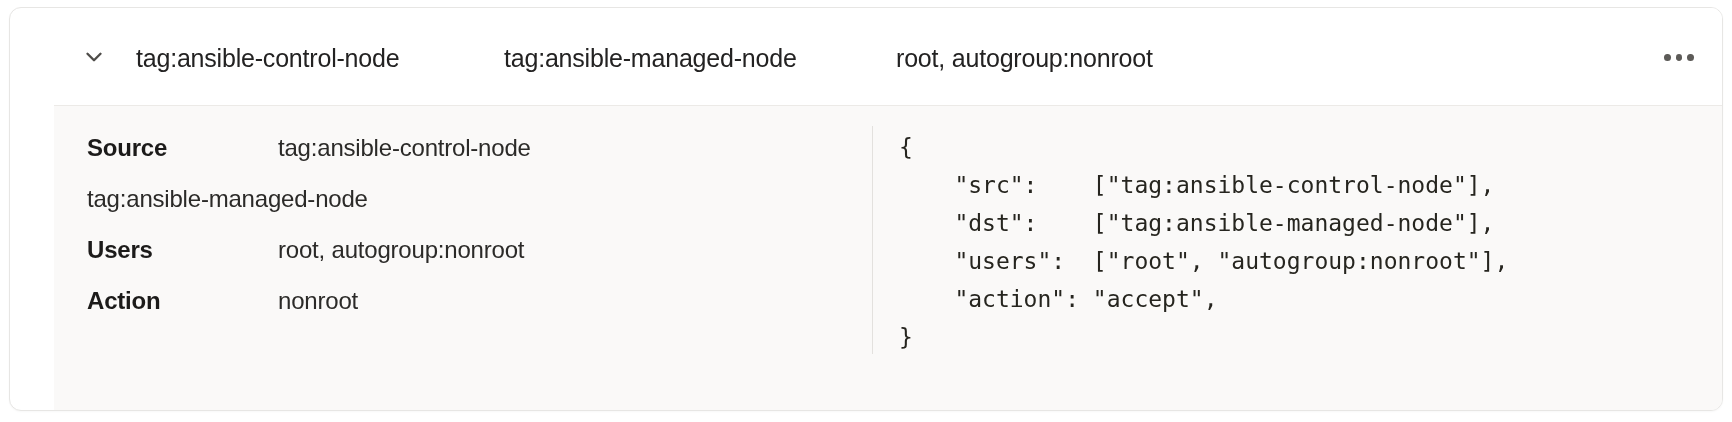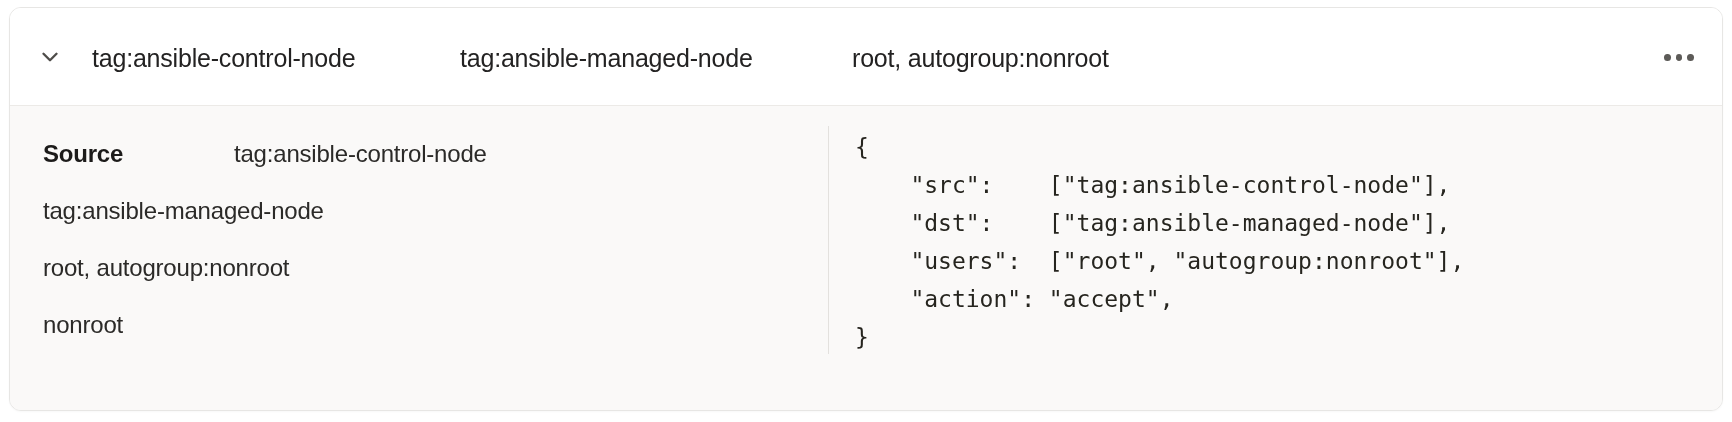--- a/index.html
+++ b/index.html
@@ -20,20 +20,21 @@
     left: 9px;
     top: 7px;
     width: 1714px;
     height: 404px;
     background: #ffffff;
     border: 1px solid #e7e6e4;
     border-radius: 12px;
     box-sizing: border-box;
     overflow: hidden;
     box-shadow: 0 1px 2px rgba(0,0,0,0.03);
+    padding-left: 44px;
   }
 
   
   .rule-header {
     position: relative;
     height: 98px;
     background: #ffffff;
     border-bottom: 1px solid #eceae7;
     box-sizing: border-box;
   }
@@ -101,21 +102,20 @@
   .detail-list {
     position: absolute;
     left: 33px;
     top: 28px;
     width: 760px;
   }
   .detail-row {
     display: flex;
     align-items: baseline;
     height: 51px;
-    margin-top: 6px;
   }
   .detail-label {
     width: 191px;
     flex: none;
     font-size: 24px;
     font-weight: bold;
     color: #1c1b1a;
     letter-spacing: -0.2px;
     white-space: nowrap;
   }
@@ -176,23 +176,25 @@
 
     <div class="detail-list">
       <div class="detail-row">
         <span class="detail-label">Source</span>
         <span class="detail-value">tag:ansible-control-node</span>
       </div>
       <div class="detail-row">
         <span class="detail-value">tag:ansible-managed-node</span>
       </div>
       <div class="detail-row">
+        <span class="detail-label">Users</span>
         <span class="detail-value">root, autogroup:nonroot</span>
       </div>
       <div class="detail-row">
+        <span class="detail-label">Action</span>
         <span class="detail-value">nonroot</span>
       </div>
     </div>
 
     <div class="divider"></div>
 
     <pre class="code-block">{
     "src":    ["tag:ansible-control-node"],
     "dst":    ["tag:ansible-managed-node"],
     "users":  ["root", "autogroup:nonroot"],

